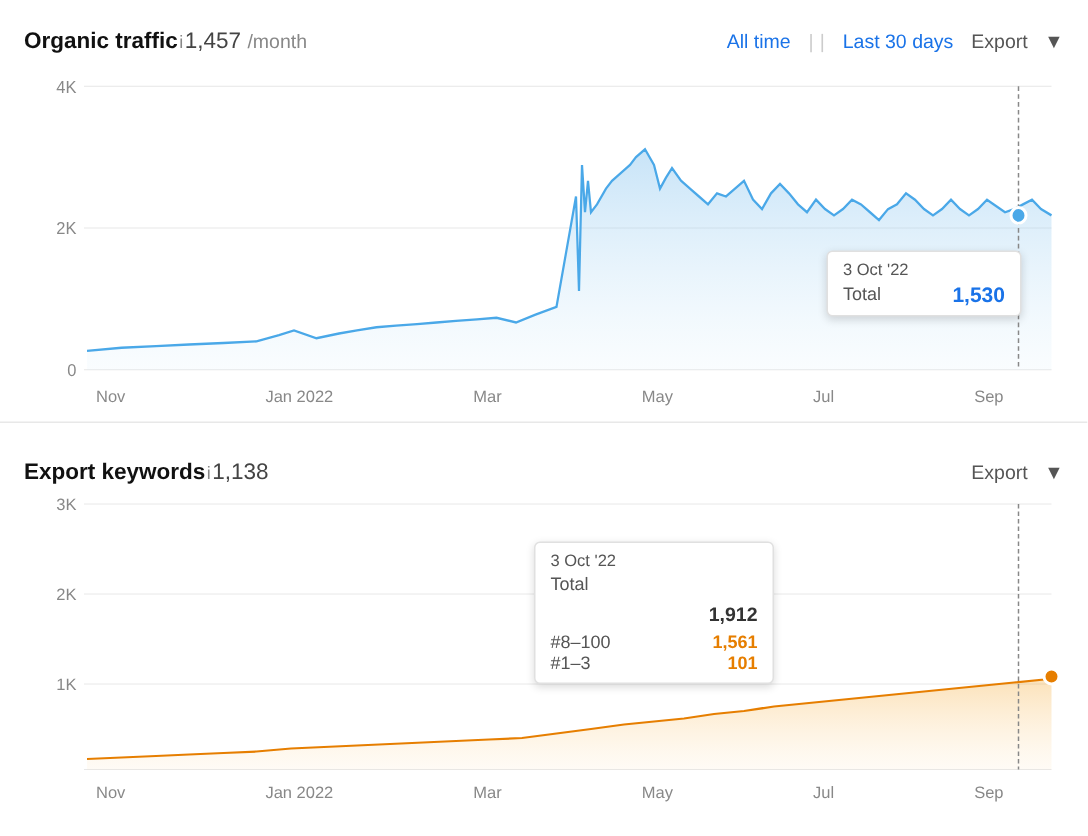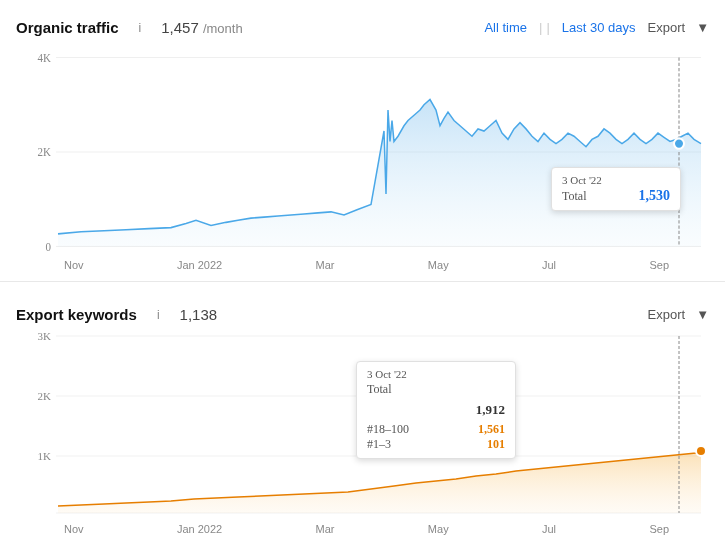--- a/index.html
+++ b/index.html
@@ -16,21 +16,21 @@
     }
     .section-header {
       display: flex;
       align-items: center;
       justify-content: space-between;
       margin-bottom: 8px;
     }
     .section-title-group {
       display: flex;
       align-items: center;
-      gap: 20px;
+      gap: 1px;
     }
     .section-title {
       font-size: 15px;
       font-weight: 600;
       color: #111;
     }
     .info-icon {
       font-size: 12px;
       color: #888;
       cursor: pointer;
@@ -70,21 +70,20 @@
       cursor: pointer;
       display: flex;
       align-items: center;
       gap: 11px;
     }
     .chart-container {
       position: relative;
       width: 100%;
       height: 210px;
       margin-top: 4px;
-      font-family: Liberation Serif, serif;
     }
     .chart-container svg {
       width: 100%;
       height: 100%;
     }
     .x-axis-labels {
       display: flex;
       justify-content: space-between;
       padding: 2px 40px 0 48px;
       font-size: 11px;
@@ -265,21 +264,21 @@
       <circle cx="685" cy="120" r="5" fill="#e67e00" stroke="#fff" stroke-width="2"></circle>
     </svg>
 
     <div class="tooltip-box" style="left:340px;top:30px;min-width:160px;">
       <div class="tooltip-date">3 Oct '22</div>
       <div class="tooltip-row" style="margin-bottom:4px;">
         <span style="color:#555;font-size:12px;">Total</span>
         <span style="font-weight:700;font-size:13px;margin-top:20px;">1,912</span>
       </div>
       <div class="tooltip-row">
-        <span style="color:#555;font-size:12px;">#18–100</span>
+        <span style="color:#555;font-size:12px;">#8–100</span>
         <span class="orange-val" style="font-weight:600;font-size:12px;">1,561</span>
       </div>
       <div class="tooltip-row">
         <span style="color:#555;font-size:12px;">#1–3</span>
         <span class="orange-val" style="font-weight:600;font-size:12px;">101</span>
       </div>
     </div>
   </div>
 
   <div class="x-axis-labels">

